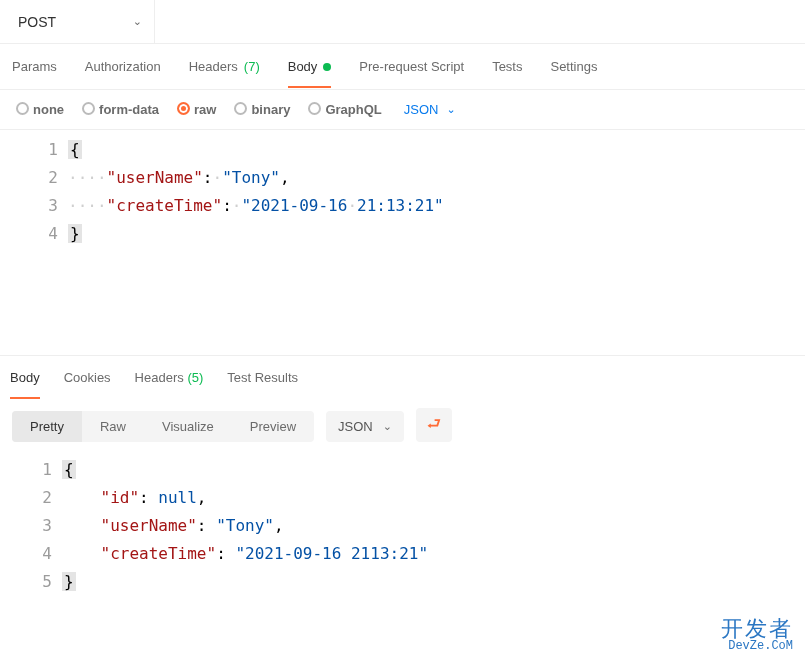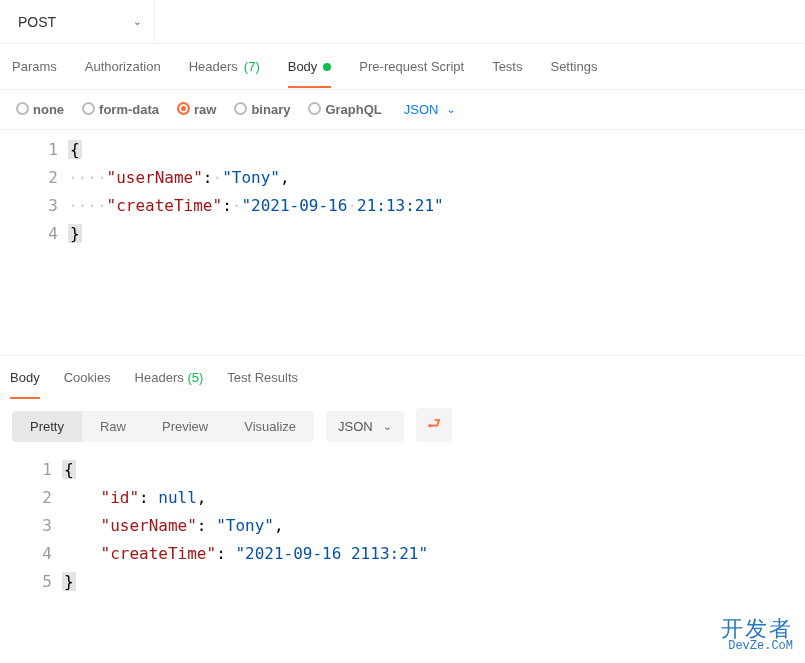--- a/index.html
+++ b/index.html
@@ -265,22 +265,22 @@
     <span>Headers</span>
     <span class="count">(5)</span>
   </div>
   <div class="resp-tab"><span>Test Results</span></div>
 </div>
 
 <div class="resp-bar">
   <div class="seg">
     <div class="seg-btn active"><span>Pretty</span></div>
     <div class="seg-btn"><span>Raw</span></div>
+    <div class="seg-btn"><span>Visualize</span></div>
     <div class="seg-btn"><span>Preview</span></div>
-    <div class="seg-btn"><span>Visualize</span></div>
   </div>
   <div class="dd-btn">
     <span>JSON</span>
     <span class="chev">⌄</span>
   </div>
   <div class="wrap-btn">
     <span>⮐</span>
   </div>
 </div>
 

